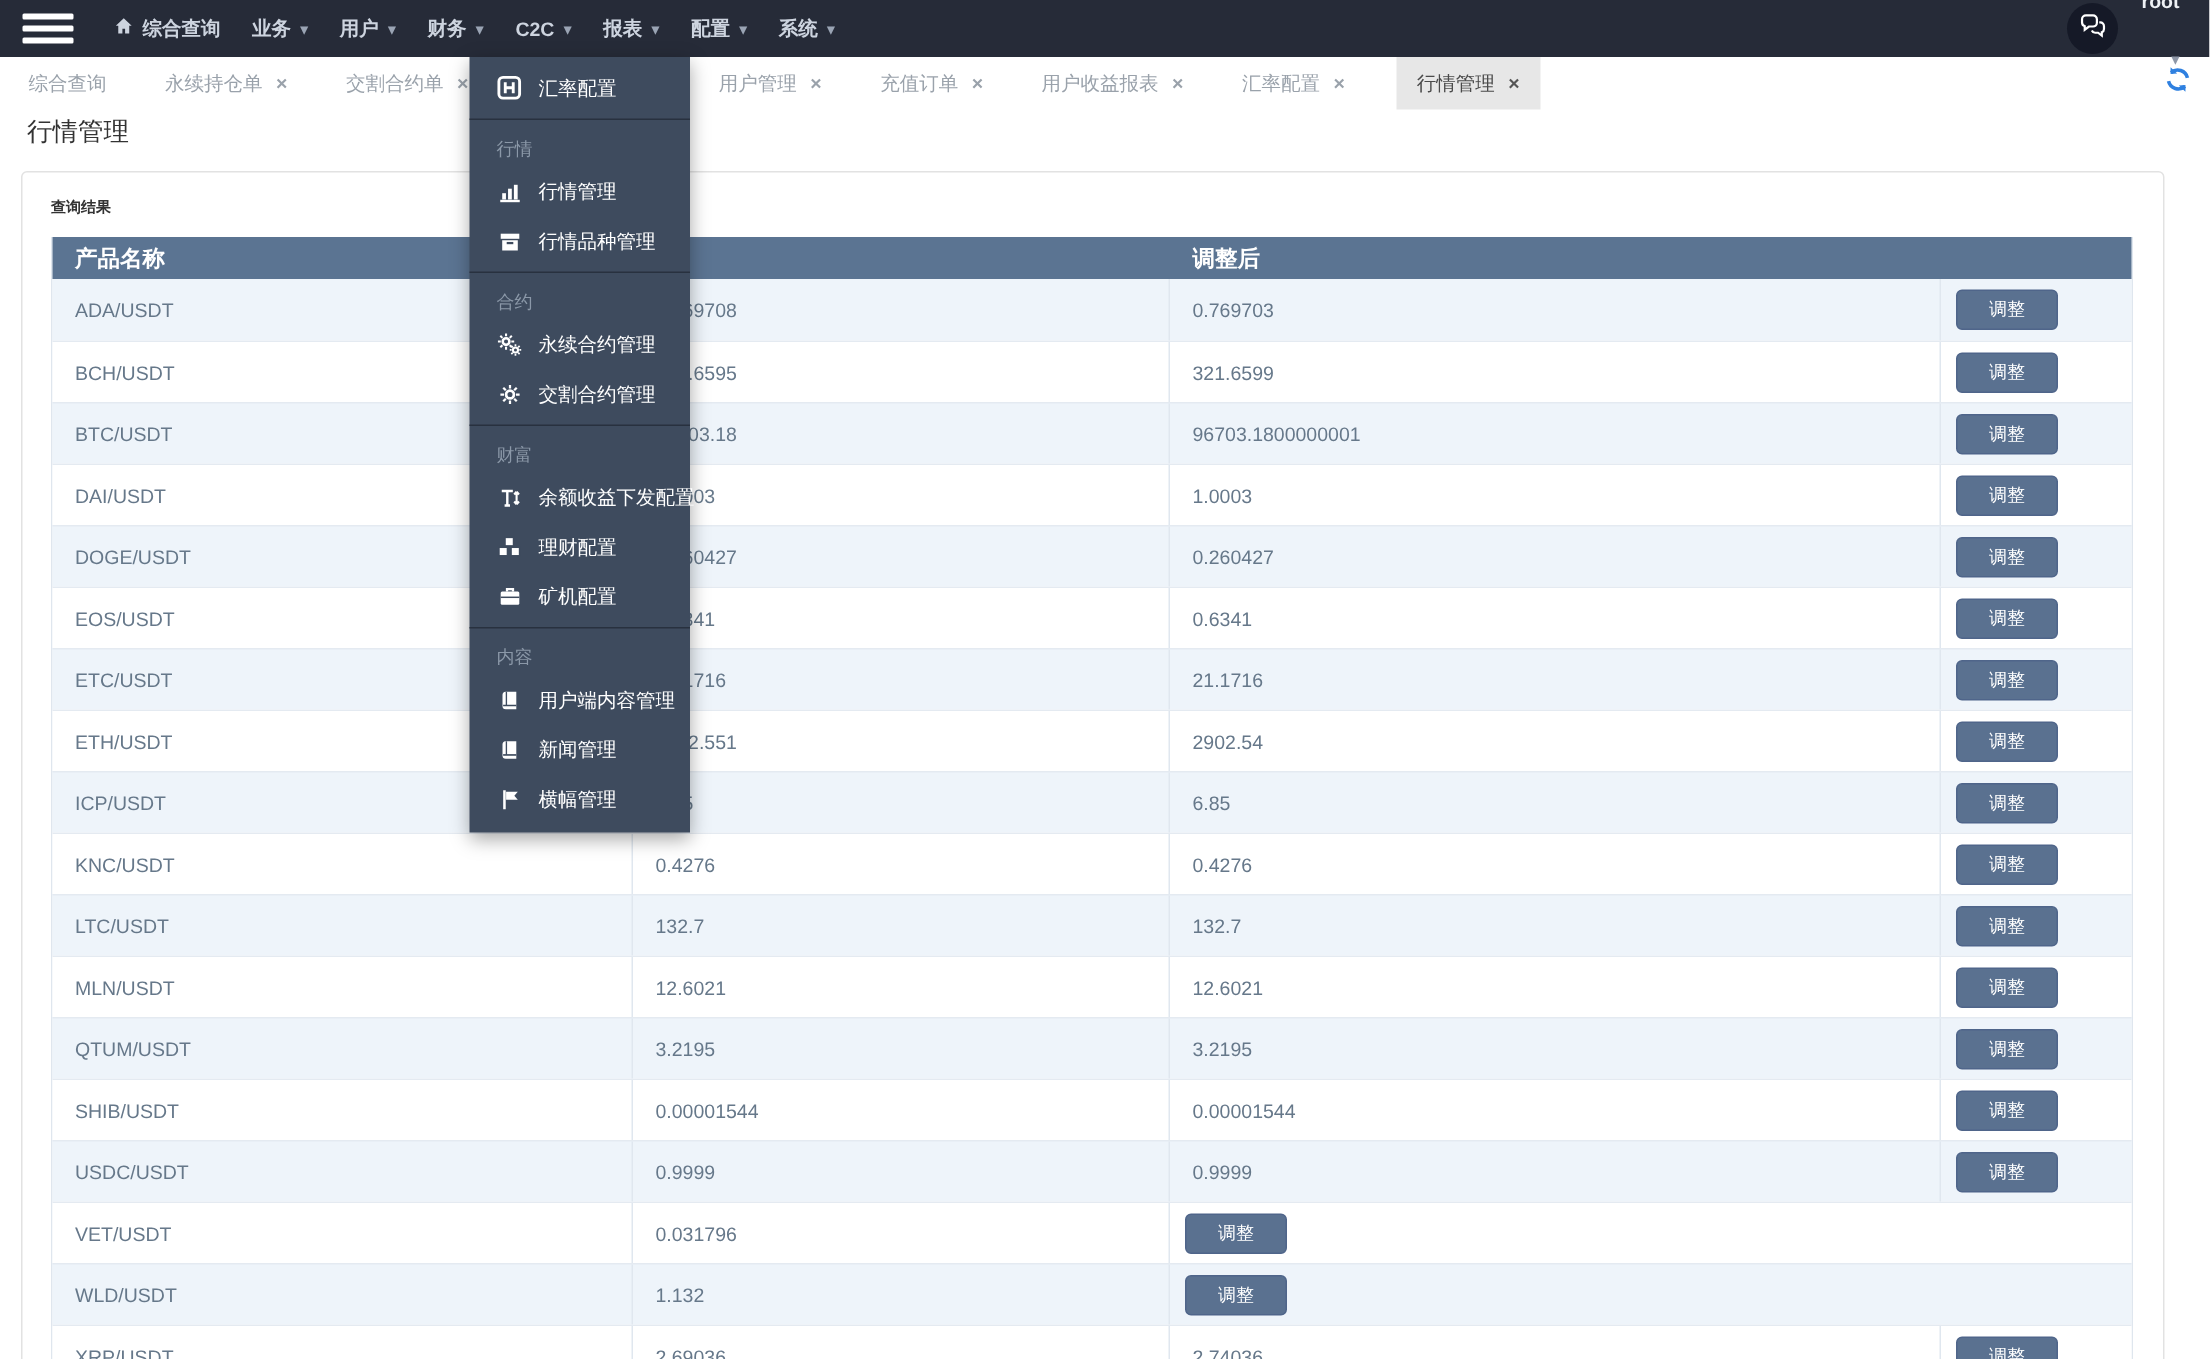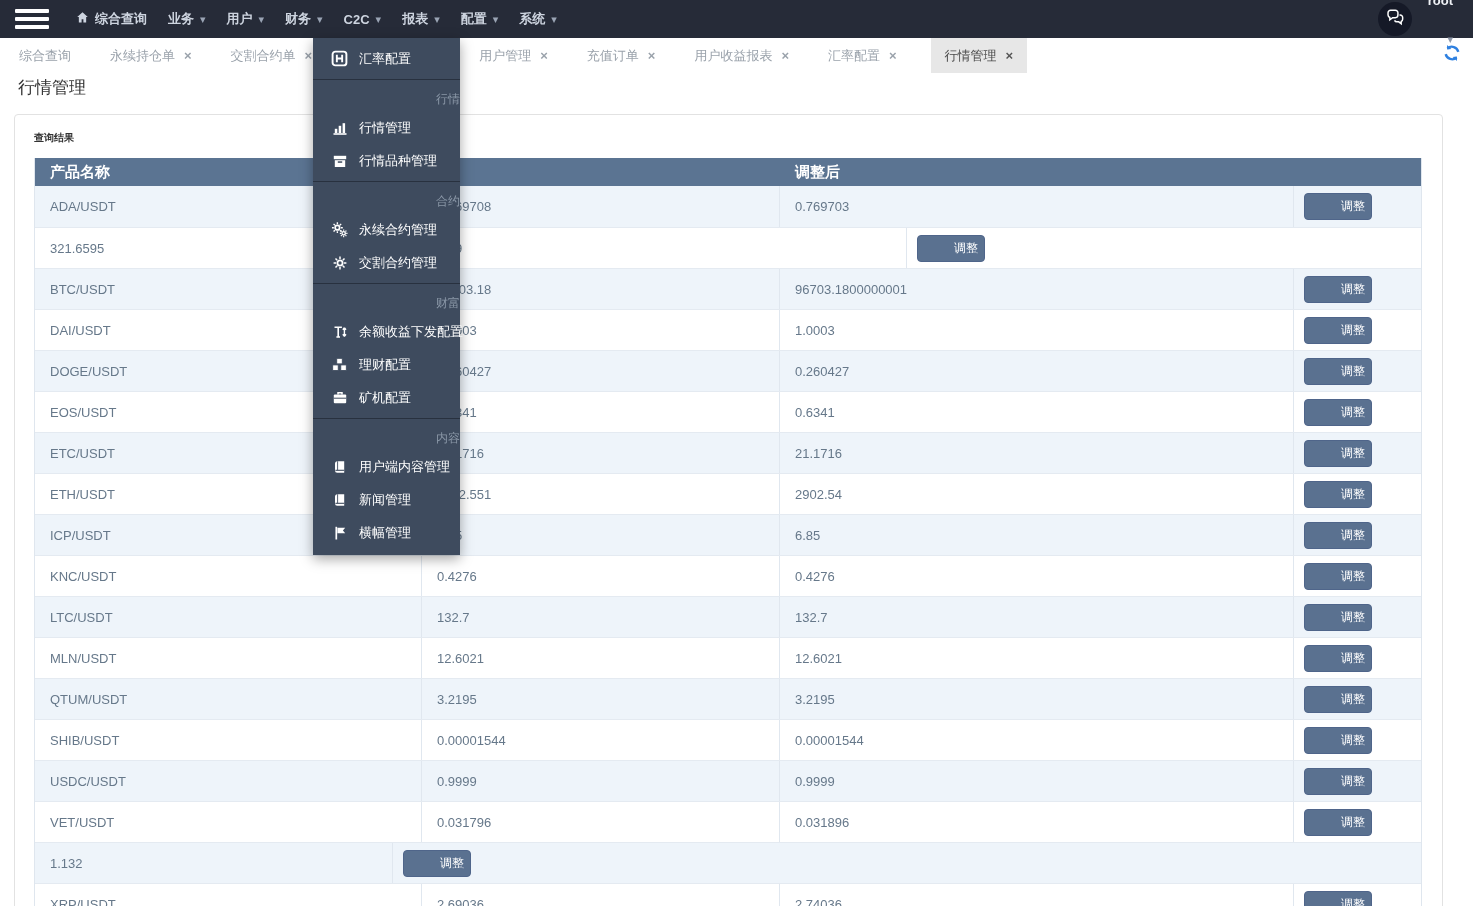--- a/index.html
+++ b/index.html
@@ -36,24 +36,24 @@
   .th{color:#fff;font-size:15px;font-weight:bold;display:flex;align-items:center;padding-left:15px;box-sizing:border-box;}
   .c1{width:387px;}
   .c2{width:358px;}
   .c3{width:514px;}
   .c4{flex:1;}
   .tr{display:flex;height:41px;box-sizing:border-box;border-top:1px solid #e4eaf1;background:#fff;}
   .tr:first-child{border-top:none;}
   .tr.odd{background:#eef4fa;}
   .td{font-size:13px;color:#66788a;display:flex;align-items:center;padding-left:15px;box-sizing:border-box;border-right:1px solid #e0e7ef;}
   .td.c4{border-right:none;padding-left:10px;}
-  .adjust-btn{width:68px;height:27px;background:#5a7190;border:1px solid #4f658a;border-radius:4px;color:#fff;font-size:12px;cursor:pointer;font-family:inherit;text-align:right;}
+  .adjust-btn{width:68px;height:27px;background:#5a7190;border:1px solid #4f658a;border-radius:4px;color:#fff;font-size:12px;cursor:pointer;font-family:inherit;}
   
   .dropdown{position:absolute;top:38px;left:313px;width:147px;background:#3e4b5e;z-index:70;box-shadow:0 4px 12px rgba(0,0,0,.35);padding:4px 0 6px 0;}
-  .menu-label{color:#8b98a8;font-size:12px;padding:11px 0 3px 18px;text-align:right;}
+  .menu-label{color:#8b98a8;font-size:12px;padding:11px 0 3px 18px;}
   .menu-item{height:33px;display:flex;align-items:center;gap:11px;padding-left:18px;color:#fff;font-size:13px;cursor:pointer;white-space:nowrap;}
   .menu-item .mi{width:17px;height:17px;display:flex;align-items:center;justify-content:center;flex:0 0 17px;}
   .menu-divider{border-top:1px solid #28313f;margin-top:4px;}
 </style>
 </head>
 <body>
 
 <div class="navbar">
   <div class="hamburger">
     <div class="bar"></div>
@@ -171,20 +171,21 @@
     <div id="tbody">
         <div class="tr odd">
           <div class="td c1">ADA/USDT</div>
           <div class="td c2">0.769708</div>
           <div class="td c3">0.769703</div>
           <div class="td c4">
             <button class="adjust-btn">调整</button>
           </div>
         </div>
         <div class="tr">
+          <div class="td c1">BCH/USDT</div>
           <div class="td c2">321.6595</div>
           <div class="td c3">321.6599</div>
           <div class="td c4">
             <button class="adjust-btn">调整</button>
           </div>
         </div>
         <div class="tr odd">
           <div class="td c1">BTC/USDT</div>
           <div class="td c2">96703.18</div>
           <div class="td c3">96703.1800000001</div>
@@ -284,26 +285,26 @@
           <div class="td c1">USDC/USDT</div>
           <div class="td c2">0.9999</div>
           <div class="td c3">0.9999</div>
           <div class="td c4">
             <button class="adjust-btn">调整</button>
           </div>
         </div>
         <div class="tr">
           <div class="td c1">VET/USDT</div>
           <div class="td c2">0.031796</div>
-          <div class="td c3">0.031896</div>
-          <div class="td c4">
-            <button class="adjust-btn">调整</button>
-          </div>
-        </div>
-        <div class="tr odd">
+          <div class="td c4">
+            <button class="adjust-btn">调整</button>
+          </div>
+        </div>
+        <div class="tr odd">
+          <div class="td c1">WLD/USDT</div>
           <div class="td c2">1.132</div>
           <div class="td c4">
             <button class="adjust-btn">调整</button>
           </div>
         </div>
         <div class="tr">
           <div class="td c1">XRP/USDT</div>
           <div class="td c2">2.69036</div>
           <div class="td c3">2.74036</div>
           <div class="td c4">

